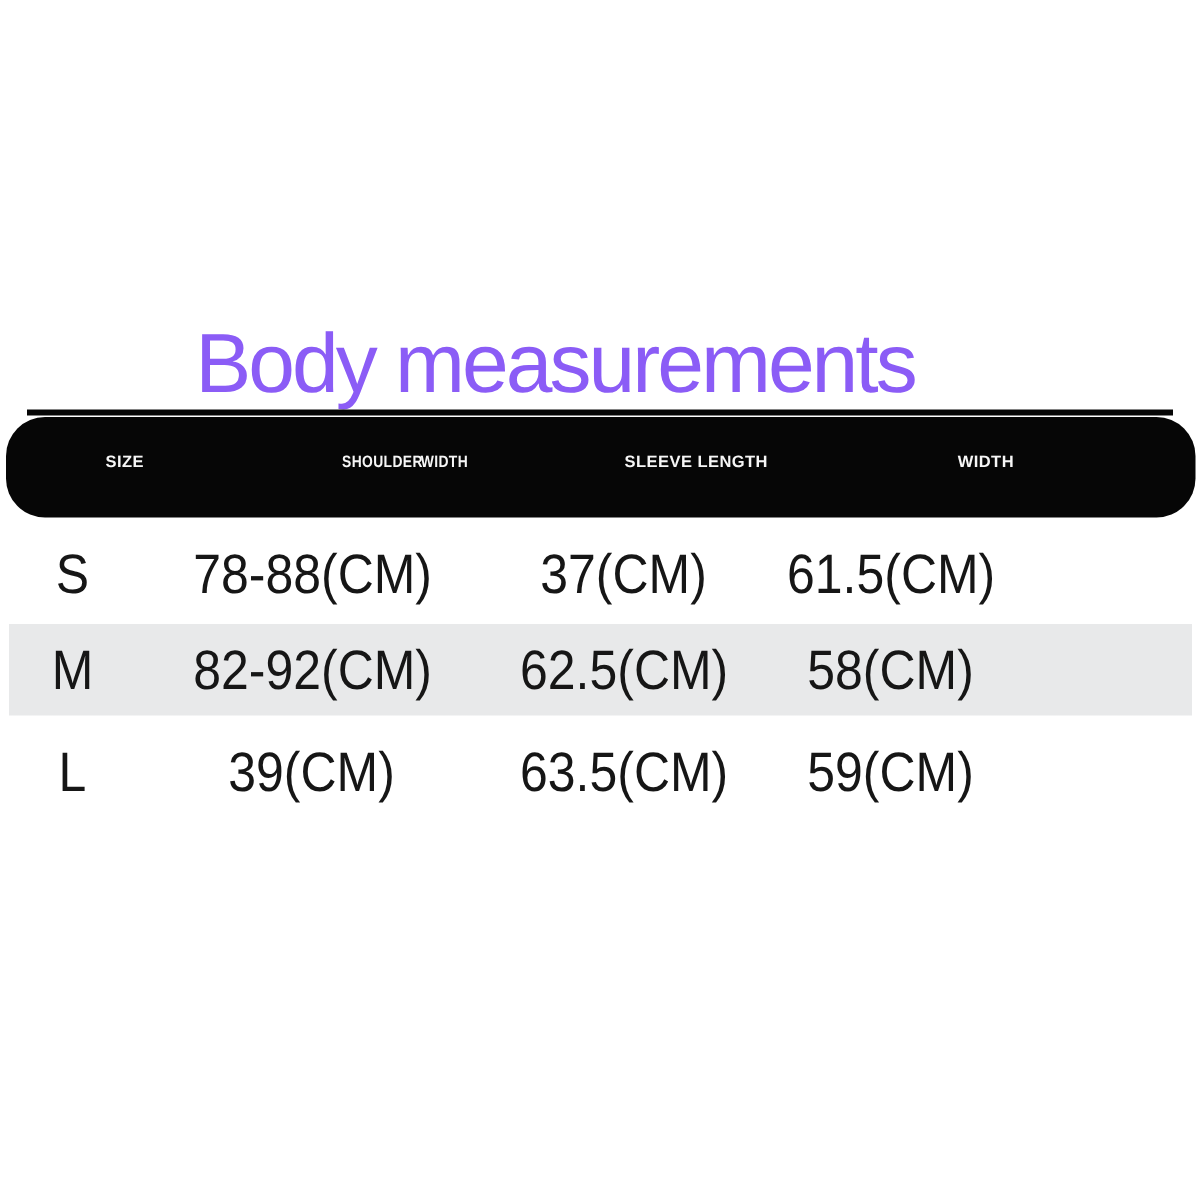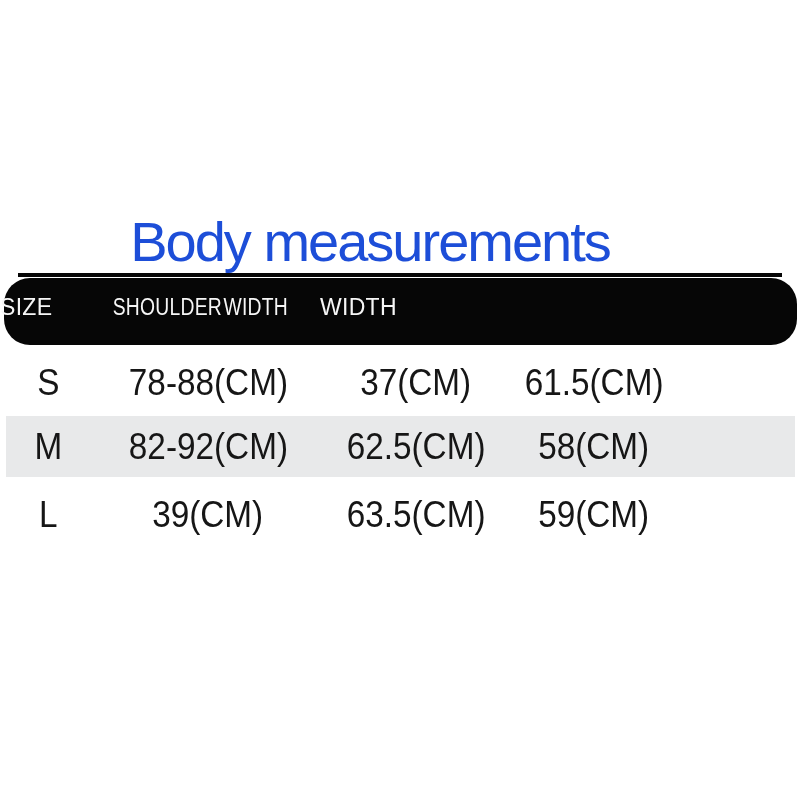--- a/index.html
+++ b/index.html
@@ -11,21 +11,21 @@
     overflow: hidden;
   }
 
   .page-title {
     position: absolute;
     top: 176px; left: 0; width: 740px;
     text-align: center;
     font-size: 56px;
     font-weight: 400;
     letter-spacing: -2px;
-    color: #1d4ed8;
+    color: #8b5cf6;
     line-height: 1;
   }
 
   
   .header-topline {
     position: absolute;
     top: 273px; left: 18px;
     width: 764px; height: 4px;
     background: #060606;
   }
@@ -45,24 +45,24 @@
     display: grid;
     grid-template-columns: 12% 28% 24% 20.5% 15.5%;
     align-items: center;
     width: 100%;
   }
   .header-grid {
     position: absolute;
     top: 0; bottom: 0; left: 0; right: 0;
   }
   .header-cell {
-    text-align: left;
+    text-align: right;
     color: #f6f6f6;
-    font-weight: normal;
-    font-size: 23px;
+    font-weight: bold;
+    font-size: 11px;
     letter-spacing: 0.3px;
     padding-bottom: 8px;
     white-space: nowrap;
   }
   .header-cell > span { display: inline-block; }
   .header-cell.condensed > span {
     transform: scaleX(0.84);
     word-spacing: -5px;
   }
 
@@ -102,20 +102,23 @@
   <div class="header-band">
     <div class="header-capsule"></div>
     <div class="header-grid grid-5">
       <div class="header-cell">
         <span>SIZE</span>
       </div>
       <div class="header-cell condensed">
         <span>SHOULDER WIDTH</span>
       </div>
       <div class="header-cell">
+        <span>SLEEVE LENGTH</span>
+      </div>
+      <div class="header-cell">
         <span>WIDTH</span>
       </div>
     </div>
   </div>
 
   <div class="rows">
 
     <div class="data-row row-s grid-5">
       <div class="cell"><span>S</span></div>
       <div class="cell"><span>78-88(CM)</span></div>

